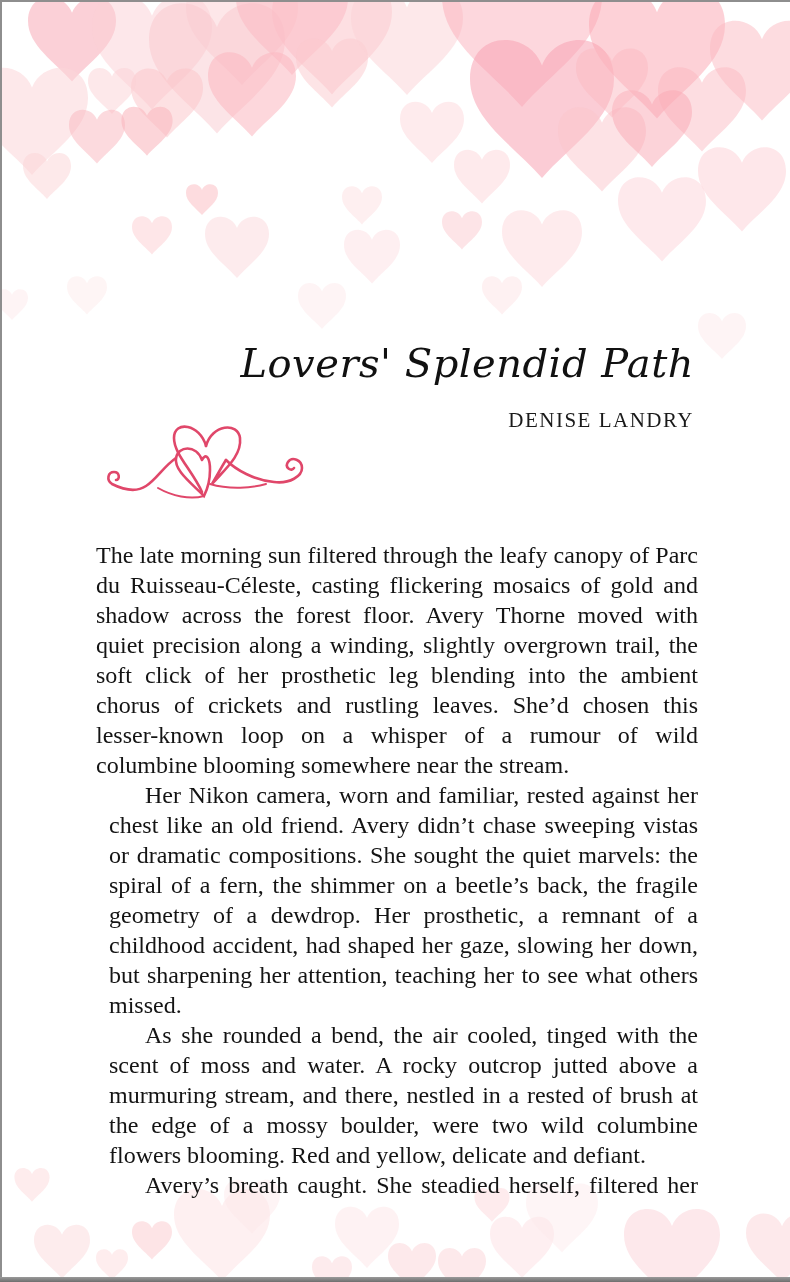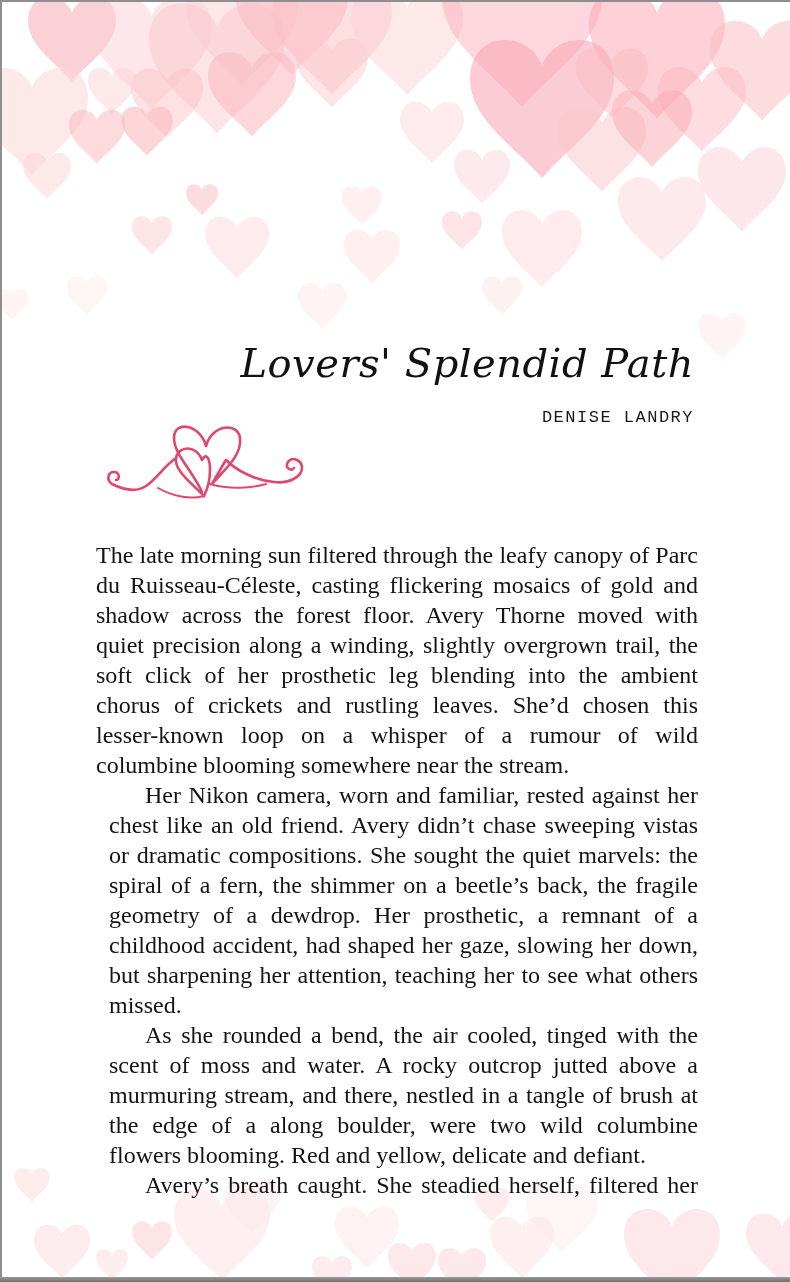--- a/index.html
+++ b/index.html
@@ -24,22 +24,22 @@
     position: absolute; right: 96px; top: 338px;
     font-family: "DejaVu Serif", serif;
     font-style: italic;
     font-size: 40px;
     color: #111;
     letter-spacing: 0.5px;
     white-space: nowrap;
   }
   .author {
     position: absolute; right: 96px; top: 406px;
-    font-family: Liberation Mono, monospace;
-    font-size: 17px;
+    font-family: Liberation Serif, serif;
+    font-size: 21px;
     letter-spacing: 1.5px;
     color: #1a1a1a;
     font-weight: normal;
   }
   .flourish { position: absolute; left: 104px; top: 412px; }
   .body-text {
     position: absolute; left: 94px; top: 538px; width: 602px;
     font-family: "Liberation Serif", serif;
     font-size: 24px;
     line-height: 30px;
@@ -140,17 +140,17 @@
 
         <path d="M120,46 C130,56 148,66 168,68 C184,70 196,62 196,54 C196,46 186,42 182,48 C178,54 186,58 188,54"></path>
         <path d="M104,70 C124,76 146,74 160,70" stroke-width="2"></path>
       </g>
     </svg>
   </div>
 
   <div class="body-text">
     <p>The late morning sun filtered through the leafy canopy of Parc du Ruisseau-Céleste, casting flickering mosaics of gold and shadow across the forest floor. Avery Thorne moved with quiet precision along a winding, slightly overgrown trail, the soft click of her prosthetic leg blending into the ambient chorus of crickets and rustling leaves. She’d chosen this lesser-known loop on a whisper of a rumour of wild columbine blooming somewhere near the stream.</p>
     <p class="indent">Her Nikon camera, worn and familiar, rested against her chest like an old friend. Avery didn’t chase sweeping vistas or dramatic compositions. She sought the quiet marvels: the spiral of a fern, the shimmer on a beetle’s back, the fragile geometry of a dewdrop. Her prosthetic, a remnant of a childhood accident, had shaped her gaze, slowing her down, but sharpening her attention, teaching her to see what others missed.</p>
-    <p class="indent">As she rounded a bend, the air cooled, tinged with the scent of moss and water. A rocky outcrop jutted above a murmuring stream, and there, nestled in a tangle of brush at the edge of a along boulder, were two wild columbine flowers blooming. Red and yellow, delicate and defiant.</p>
+    <p class="indent">As she rounded a bend, the air cooled, tinged with the scent of moss and water. A rocky outcrop jutted above a murmuring stream, and there, nestled in a rested of brush at the edge of a mossy boulder, were two wild columbine flowers blooming. Red and yellow, delicate and defiant.</p>
     <p class="indent" style="text-align-last: justify;">Avery’s breath caught. She steadied herself, filtered her</p>
   </div>
 </div>
 <div class="bottom-shadow"></div>
 
 </body></html>

